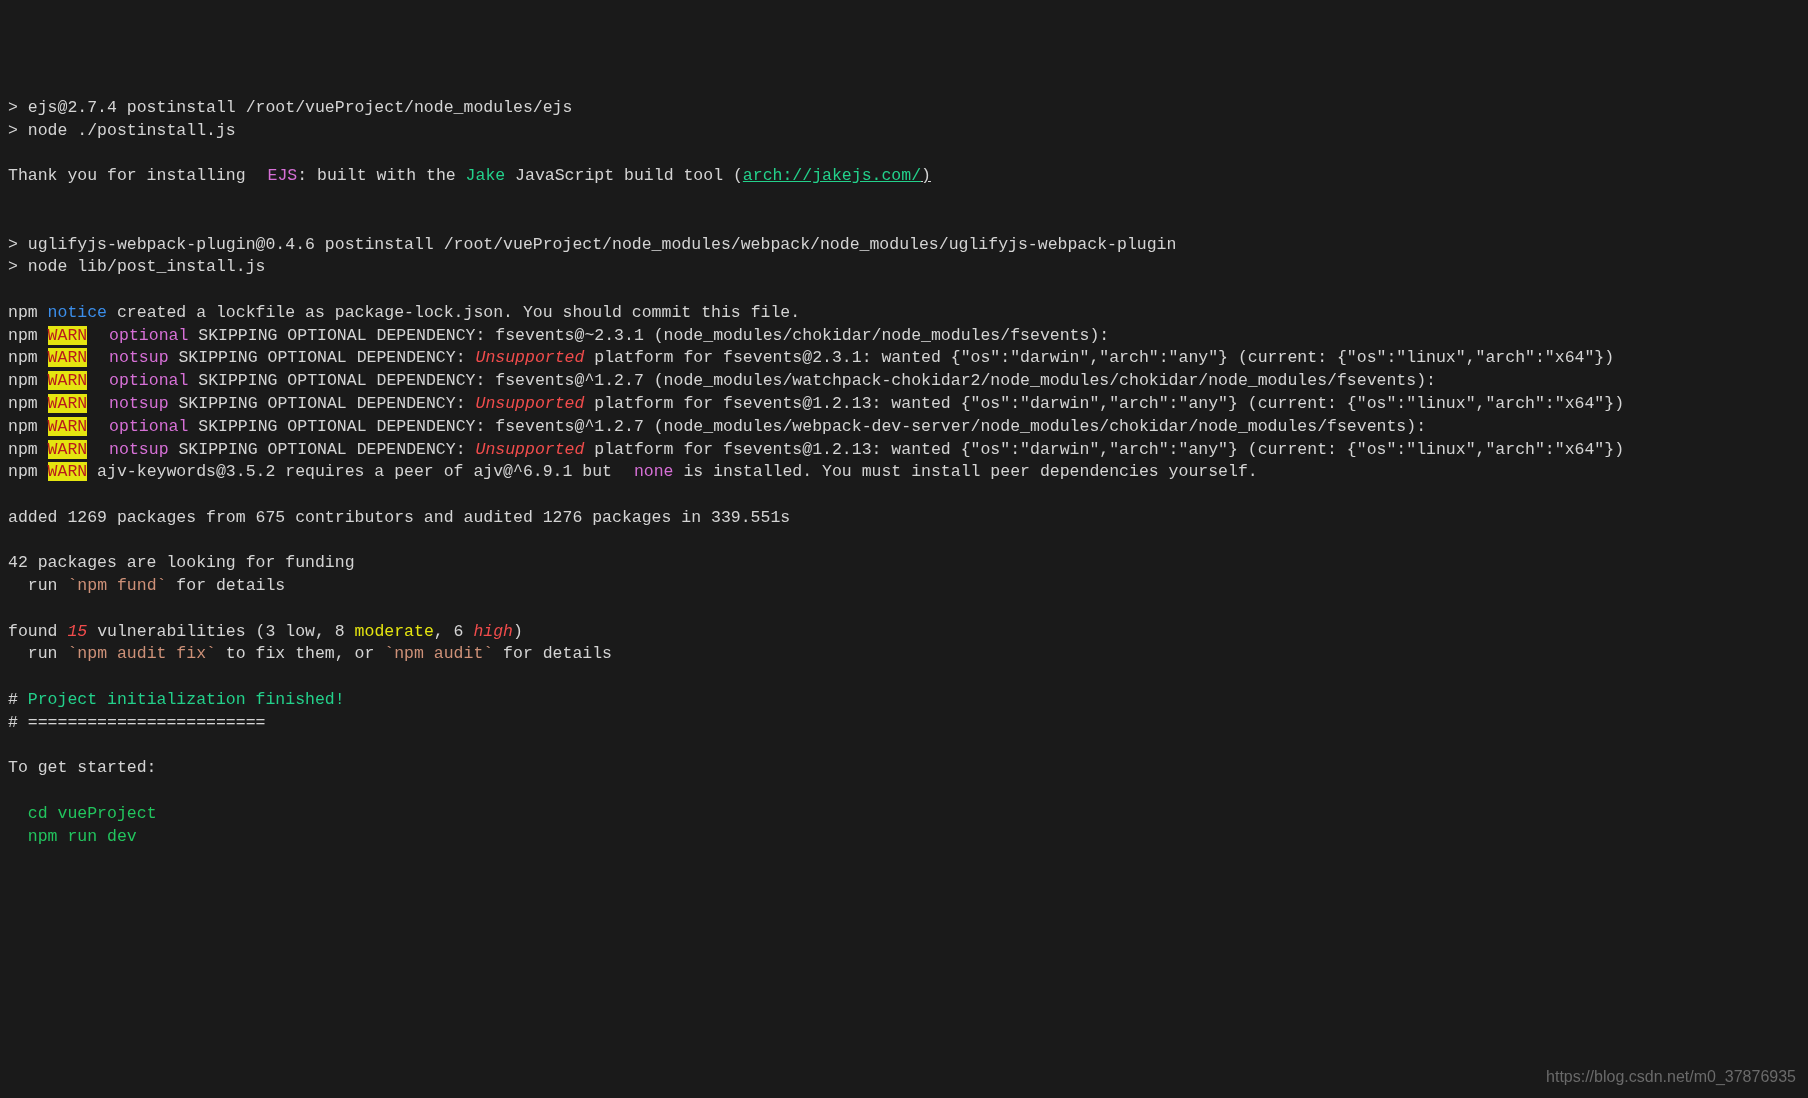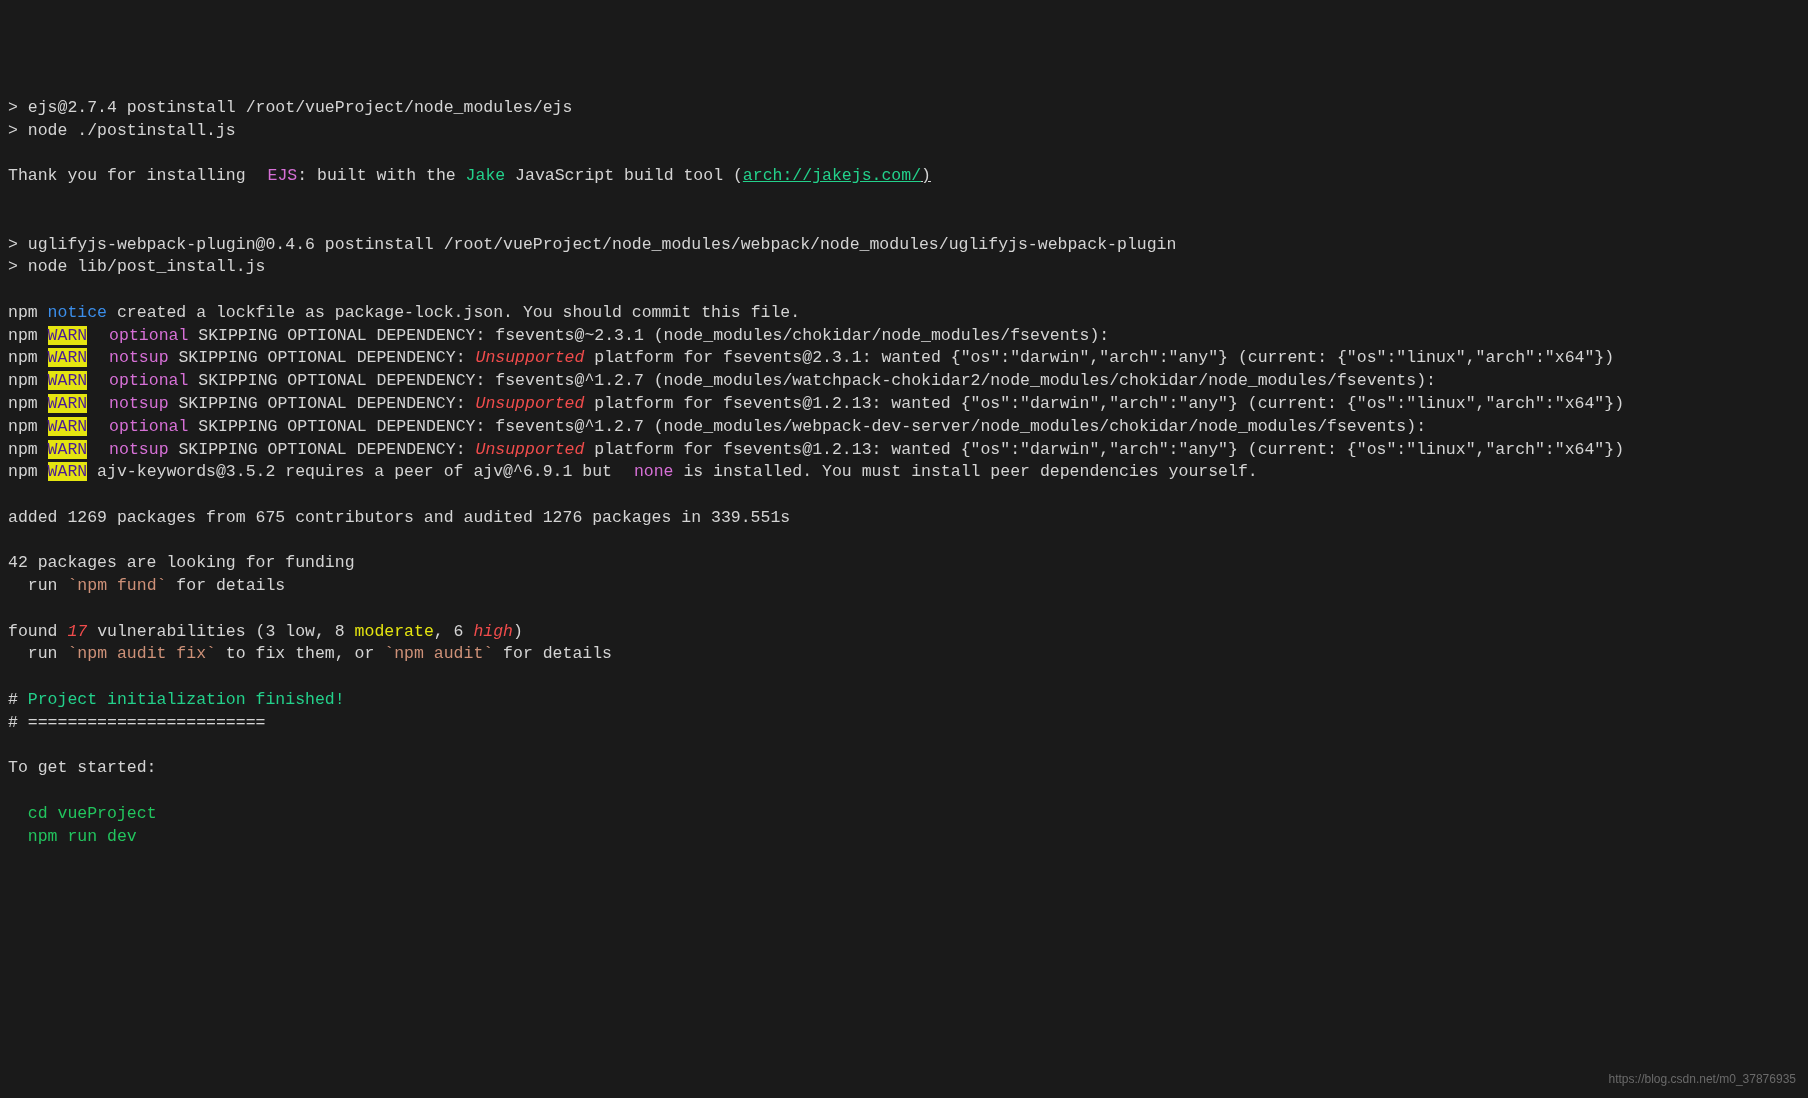--- a/index.html
+++ b/index.html
@@ -21,28 +21,28 @@
   .c-blue { color: #3b8eea; }
   .c-magenta { color: #d670d6; padding-left: 12px; }
   .c-green { color: #23d18b; }
   .c-yellow { color: #e5e510; }
   .c-yellowdark { color: #22c55e; }
   .c-orange { color: #ce9178; text-align: right; }
   .c-red { color: #f14c4c; font-style: italic; }
   .c-underline { text-decoration: underline; }
   .bg-warn {
     background: #e5e510;
-    color: #4c1d95;
+    color: #b91c1c;
     padding: 0 0px;
   }
   .watermark {
     position: absolute;
     bottom: 10px;
     right: 12px;
-    font-size: 12px;
+    font-size: 16px;
     color: #6a6a6a;
     font-family: sans-serif;
   }
 </style>
 </head>
 <body>
 
 
 
 <div class="term"><span>&gt; ejs@2.7.4 postinstall /root/vueProject/node_modules/ejs</span>
@@ -61,21 +61,21 @@
 <span><span>npm </span><span class="bg-warn">WARN</span><span class="c-magenta"> notsup</span><span> SKIPPING OPTIONAL DEPENDENCY: </span><span class="c-red">Unsupported</span><span> platform for fsevents@1.2.13: wanted {"os":"darwin","arch":"any"} (current: {"os":"linux","arch":"x64"})</span></span>
 <span><span>npm </span><span class="bg-warn">WARN</span><span class="c-magenta"> optional</span><span> SKIPPING OPTIONAL DEPENDENCY: fsevents@^1.2.7 (node_modules/webpack-dev-server/node_modules/chokidar/node_modules/fsevents):</span></span>
 <span><span>npm </span><span class="bg-warn">WARN</span><span class="c-magenta"> notsup</span><span> SKIPPING OPTIONAL DEPENDENCY: </span><span class="c-red">Unsupported</span><span> platform for fsevents@1.2.13: wanted {"os":"darwin","arch":"any"} (current: {"os":"linux","arch":"x64"})</span></span>
 <span><span>npm </span><span class="bg-warn">WARN</span><span> ajv-keywords@3.5.2 requires a peer of ajv@^6.9.1 but </span><span class="c-magenta">none</span><span> is installed. You must install peer dependencies yourself.</span></span>
 
 <span>added 1269 packages from 675 contributors and audited 1276 packages in 339.551s</span>
 
 <span>42 packages are looking for funding</span>
 <span><span>  run </span><span class="c-orange">`npm fund`</span><span> for details</span></span>
 
-<span><span>found </span><span class="c-red">17</span><span> vulnerabilities (3 low, 8 </span><span class="c-yellow">moderate</span><span>, 6 </span><span class="c-red">high</span><span>)</span></span>
+<span><span>found </span><span class="c-red">15</span><span> vulnerabilities (3 low, 8 </span><span class="c-yellow">moderate</span><span>, 6 </span><span class="c-red">high</span><span>)</span></span>
 <span><span>  run </span><span class="c-orange">`npm audit fix`</span><span> to fix them, or </span><span class="c-orange">`npm audit`</span><span> for details</span></span>
 
 <span><span># </span><span class="c-green">Project initialization finished!</span></span>
 <span><span># </span><span>========================</span></span>
 
 <span>To get started:</span>
 
 <span class="c-yellowdark">  cd vueProject</span>
 <span class="c-yellowdark">  npm run dev</span></div>
 

